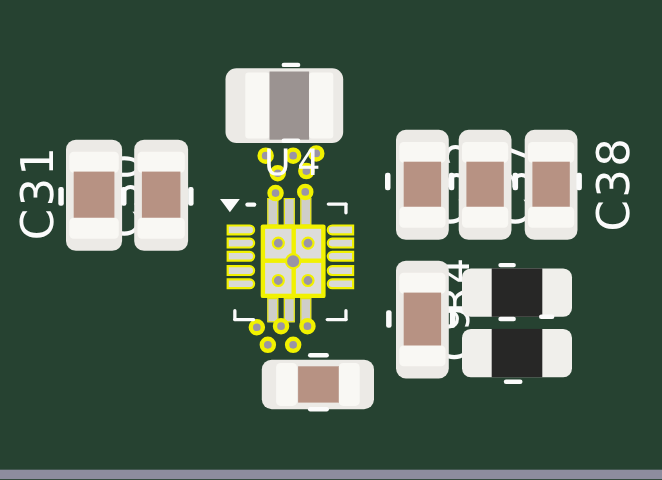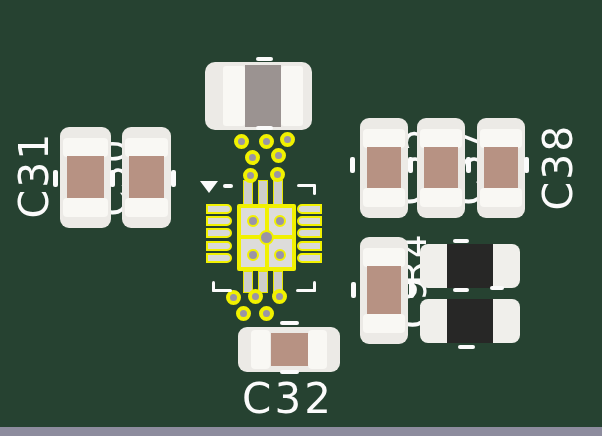--- a/index.html
+++ b/index.html
@@ -171,19 +171,19 @@
   <div class="srect" style="left:409px;top:282px;width:5px;height:16px;"></div>
   <div class="srect" style="left:256px;top:57px;width:17px;height:4px;"></div>
   <div class="srect" style="left:256px;top:126px;width:17px;height:4px;"></div>
   <div class="srect" style="left:280px;top:321px;width:19px;height:4px;"></div>
   <div class="srect" style="left:280px;top:370px;width:19px;height:4px;"></div>
   <div class="srect" style="left:453px;top:239px;width:16px;height:4px;"></div>
   <div class="srect" style="left:453px;top:288px;width:16px;height:4px;"></div>
   <div class="srect" style="left:490px;top:286px;width:14px;height:4px;"></div>
   <div class="srect" style="left:458px;top:345px;width:17px;height:4px;"></div>
 
+  <div class="silk" style="left:240px;top:128px;font-size:33px;letter-spacing:6px;">U4</div>
   <div class="silk txt vrot" style="left:-22px;top:153px;width:112px;height:44px;line-height:44px;">C31</div>
   <div class="silk txt vrot" style="left:502px;top:145px;width:112px;height:44px;line-height:44px;">C38</div>
-  <div class="silk" style="left:236px;top:374px;width:104px;text-align:center;font-size:42px;letter-spacing:3px;">C32</div>
 
   <div class="edge"></div>
 
 </div>
 
 </body></html>

